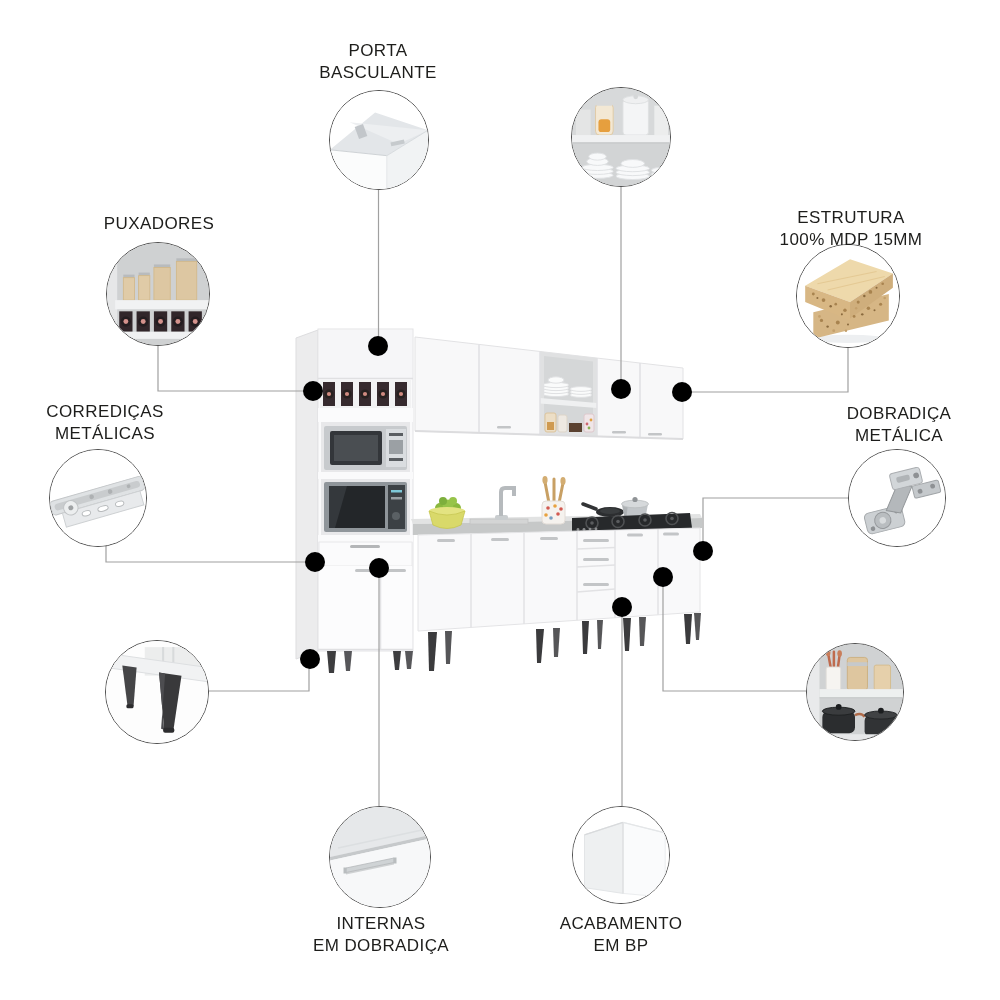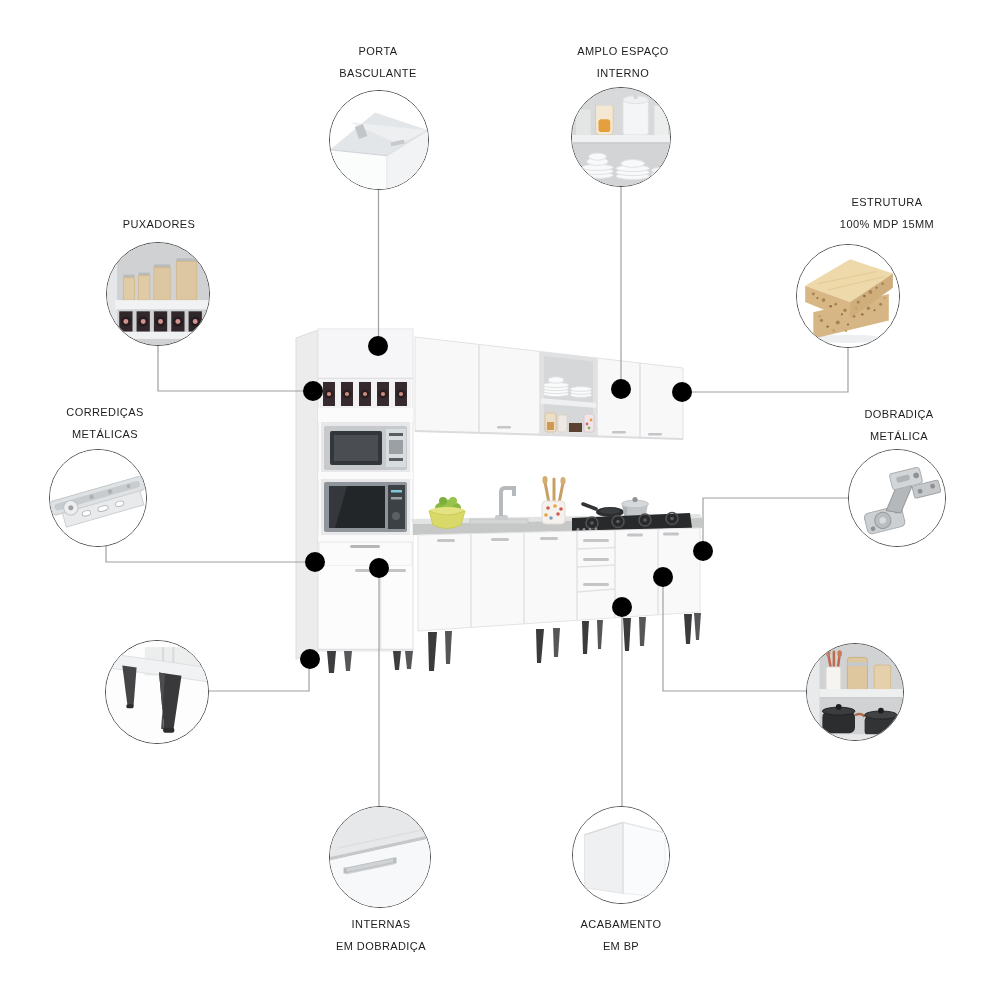--- a/index.html
+++ b/index.html
@@ -2,21 +2,21 @@
 <html><head>
 <meta charset="utf-8">
 <style>
   html,body{margin:0;padding:0;background:#ffffff;}
   .canvas{
     position:relative;width:1000px;height:1000px;background:#ffffff;overflow:hidden;
     font-family:"Liberation Sans", sans-serif;
   }
   .scene{position:absolute;left:0;top:0;}
   .callout-label{
-    position:absolute;text-align:center;color:#1d1d1b;font-size:11px;line-height:22px;
+    position:absolute;text-align:center;color:#1d1d1b;font-size:17px;line-height:22px;
     letter-spacing:.4px;font-weight:500;white-space:nowrap;transform:translateX(-50%);
   }
   .callout-label span{display:block;}
   .photo-circle{
     position:absolute;border-radius:50%;border:1px solid #4d4d4d;overflow:hidden;background:#fff;
     box-sizing:border-box;
   }
   .photo-circle svg{display:block;width:100%;height:100%;}
   
   .cir-porta{left:329px;top:90px;width:100px;height:100px;}
@@ -26,21 +26,21 @@
   .cir-corredicas{left:49px;top:449px;width:98px;height:98px;}
   .cir-dobradica{left:848px;top:449px;width:98px;height:98px;}
   .cir-pes{left:105px;top:640px;width:104px;height:104px;}
   .cir-prateleiras{left:806px;top:643px;width:98px;height:98px;}
   .cir-puxadores{left:329px;top:806px;width:102px;height:102px;}
   .cir-acabamento{left:572px;top:806px;width:98px;height:98px;}
   
   .lbl-porta{left:378px;top:40px;}
   .lbl-amplo{left:623px;top:40px;}
   .lbl-garrafeiro{left:159px;top:213px;}
-  .lbl-estrutura{left:851px;top:191px;margin-left:36px;}
+  .lbl-estrutura{left:851px;top:207px;}
   .lbl-corredicas{left:105px;top:401px;}
   .lbl-dobradica{left:899px;top:403px;}
   .lbl-pes{left:158px;top:749px;}
   .lbl-prateleiras{left:851px;top:747px;}
   .lbl-puxadores{left:381px;top:913px;}
   .lbl-acabamento{left:621px;top:913px;}
 </style>
 </head>
 <body>
 
@@ -534,24 +534,20 @@
       <line x1="52" y1="16" x2="52" y2="90" stroke="#dfe1e3" stroke-width="1.4"></line>
       <line x1="12" y1="29" x2="52" y2="16" stroke="#d8dadc" stroke-width="1.4"></line>
       <line x1="52" y1="16" x2="96" y2="27" stroke="#e4e6e8" stroke-width="1.4"></line>
     </svg>
   </div>
 
   <div class="callout-label lbl-porta">
     <span>PORTA</span>
     <span>BASCULANTE</span>
   </div>
-  <div class="callout-label lbl-amplo">
-    <span>AMPLO ESPAÇO</span>
-    <span>INTERNO</span>
-  </div>
   <div class="callout-label lbl-garrafeiro">
     <span>PUXADORES</span>
   </div>
   <div class="callout-label lbl-estrutura">
     <span>ESTRUTURA</span>
     <span>100% MDP 15MM</span>
   </div>
   <div class="callout-label lbl-dobradica">
     <span>DOBRADIÇA</span>
     <span>METÁLICA</span>

